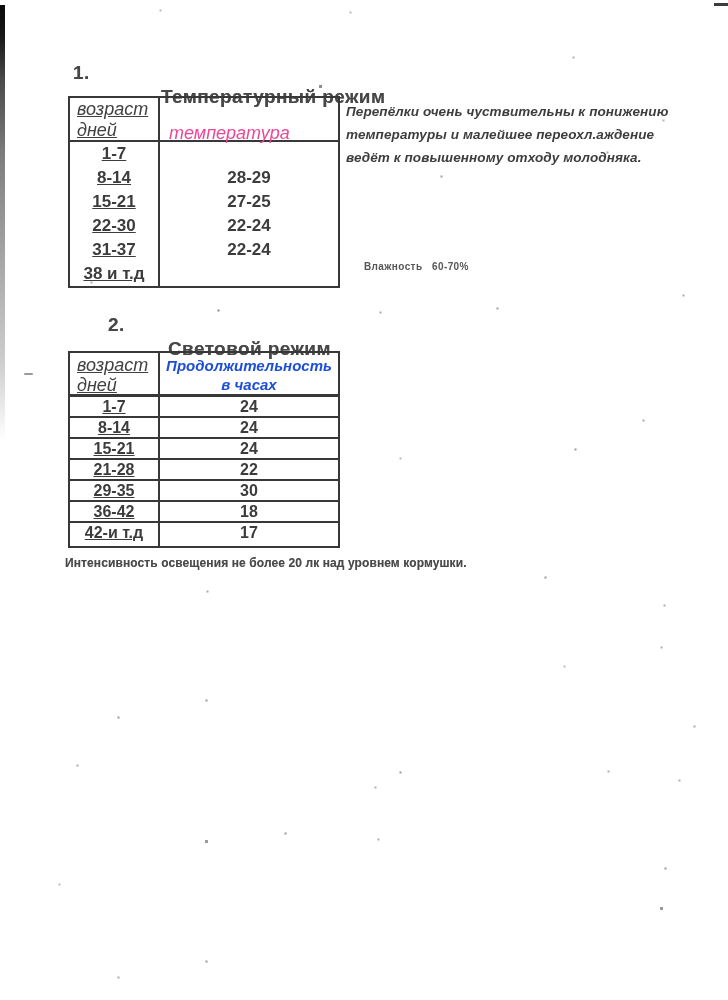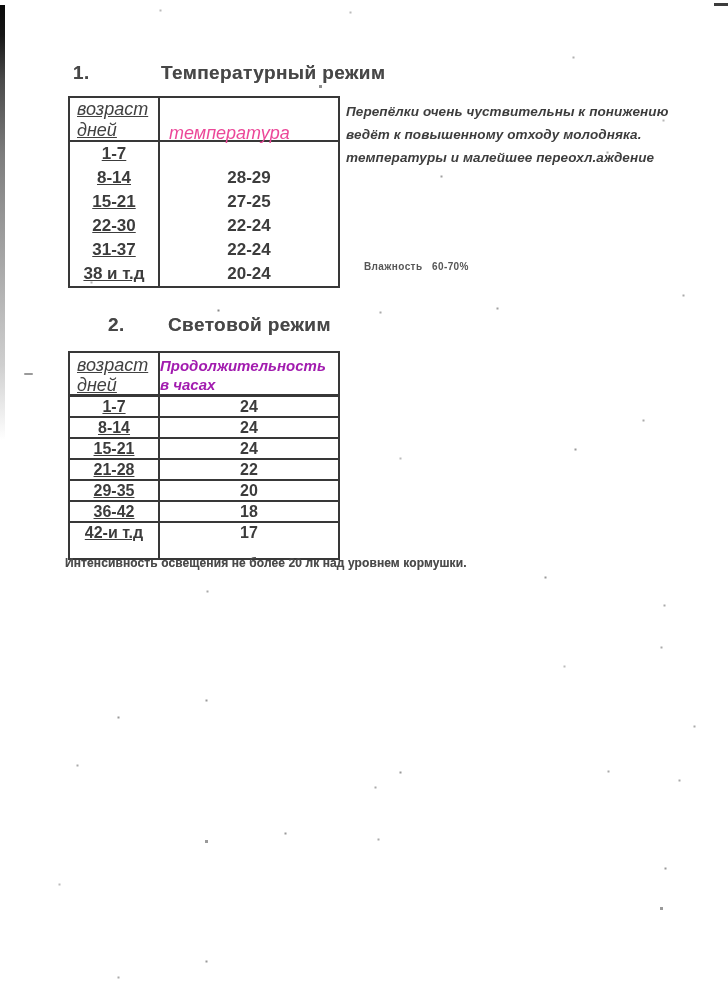--- a/index.html
+++ b/index.html
@@ -37,42 +37,42 @@
       206px 961px 0 0.5px #999999, 118px 977px 0 0.5px #aaaaaa, 664px 605px 0 0.5px #aaaaaa,
       661px 647px 0 0.5px #aaaaaa, 564px 666px 0 0.5px #bbbbbb, 694px 726px 0 0.5px #aaaaaa,
       679px 780px 0 0.5px #aaaaaa;
   }
 
   
   .sec-heading { position: absolute; left: 0; top: 0; width: 728px; height: 22px;
     font-size: 19px; font-weight: bold; color: #474747; letter-spacing: 0.4px;
     text-shadow: 0 0 0.5px rgba(70,70,70,0.55); }
   .sec-heading .num { position: absolute; }
-  .sec-heading .ttl { position: absolute; white-space: nowrap; }
+  .sec-heading .ttl { position: absolute; white-space: nowrap; margin-top: 24px; }
   .h1 { top: 62px; } .h1 .num { left: 73px; } .h1 .ttl { left: 161px; }
   .h2 { top: 314px; } .h2 .num { left: 108px; } .h2 .ttl { left: 168px; }
 
   
   .tbl { position: absolute; left: 68px; width: 268px; border: 2px solid #383838; background: transparent; }
   .t1 { top: 96px; }
   .t2 { top: 351px; }
   .row { display: flex; }
   .c1 { width: 90px; border-right: 2px solid #383838; box-sizing: border-box; flex: none; text-decoration: underline; }
   .c2 { flex: 1; }
   .hdr1 { height: 42px; border-bottom: 2px solid #383838; }
   .hdr1 .c1 { font-style: italic; font-size: 18px; line-height: 21px; padding: 1px 0 0 7px; color: #414141; box-sizing: border-box; }
   .hdr1 .c2 { font-style: italic; font-size: 18px; line-height: 21px; padding: 1px 0 0 9px; color: #ec4899; margin-top: 24px; }
   .t1 .body-row { height: 24px; line-height: 24px; font-weight: bold; font-size: 17px; color: #3c3c3c; }
   .t1 .body-row .c1, .t1 .body-row .c2 { text-align: center; }
 
   .hdr2 { height: 41px; border-bottom: 3px solid #383838; }
   .hdr2 .c1 { font-style: italic; font-size: 18px; line-height: 20px; padding: 2px 0 0 7px; color: #414141; box-sizing: border-box; }
-  .hdr2 .c2 { font-style: italic; font-weight: bold; font-size: 15px; line-height: 19px; padding-top: 3px; color: #a21caf; }
+  .hdr2 .c2 { font-style: italic; font-weight: bold; font-size: 15px; line-height: 19px; padding-top: 3px; text-align: center; color: #1d4ed8; }
   .t2 .body-row { height: 19px; line-height: 19px; border-bottom: 2px solid #383838; font-weight: bold; font-size: 16px; color: #3c3c3c; }
-  .t2 .body-row:last-child { border-bottom: none; height: 35px; }
+  .t2 .body-row:last-child { border-bottom: none; height: 23px; }
   .t2 .body-row .c1, .t2 .body-row .c2 { text-align: center; }
 
   
   .note-quail {
     position: absolute; left: 346px; top: 100px; width: 300px;
     font-style: italic; font-weight: 600; font-size: 13.5px; line-height: 23px;
     color: #3d3d3d; letter-spacing: 0.1px; white-space: nowrap;
   }
   .note-humidity {
     position: absolute; left: 364px; top: 261px;
@@ -123,28 +123,27 @@
     <div class="row body-row">
       <div class="c1">22-30</div>
       <div class="c2">22-24</div>
     </div>
     <div class="row body-row">
       <div class="c1">31-37</div>
       <div class="c2">22-24</div>
     </div>
     <div class="row body-row">
       <div class="c1">38 и т.д</div>
-      <div class="c2">20-24</div>
     </div>
   </div>
 
   <div class="note-quail">
     <div>Перепёлки очень  чуствительны к понижению</div>
+    <div>температуры и малейшее переохл.аждение</div>
     <div>ведёт к повышенному отходу молодняка.</div>
-    <div>температуры и малейшее переохл.аждение</div>
   </div>
 
   <div class="note-humidity">Влажность   60-70%</div>
 
   <div class="sec-heading h2">
     <span class="num">2.</span>
     <span class="ttl">Световой режим</span>
   </div>
 
   <div class="tbl t2">
@@ -169,21 +168,21 @@
     <div class="row body-row">
       <div class="c1">15-21</div>
       <div class="c2">24</div>
     </div>
     <div class="row body-row">
       <div class="c1">21-28</div>
       <div class="c2">22</div>
     </div>
     <div class="row body-row">
       <div class="c1">29-35</div>
-      <div class="c2">20</div>
+      <div class="c2">30</div>
     </div>
     <div class="row body-row">
       <div class="c1">36-42</div>
       <div class="c2">18</div>
     </div>
     <div class="row body-row">
       <div class="c1">42-и т.д</div>
       <div class="c2">17</div>
     </div>
   </div>

